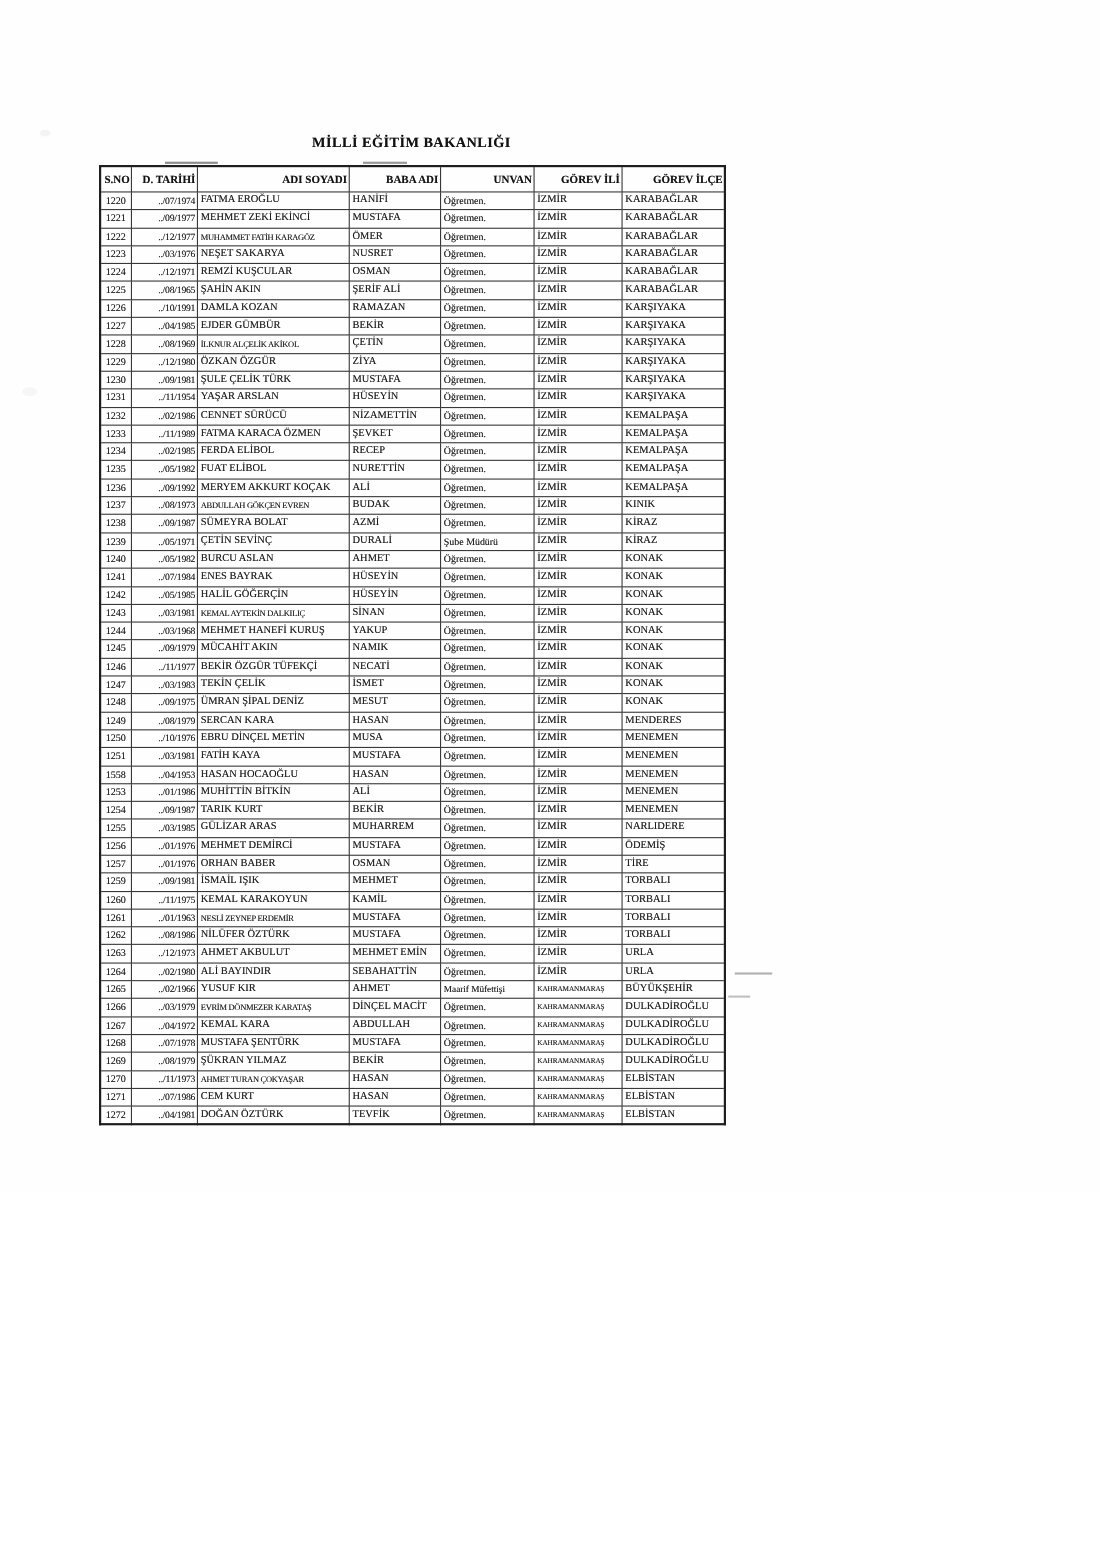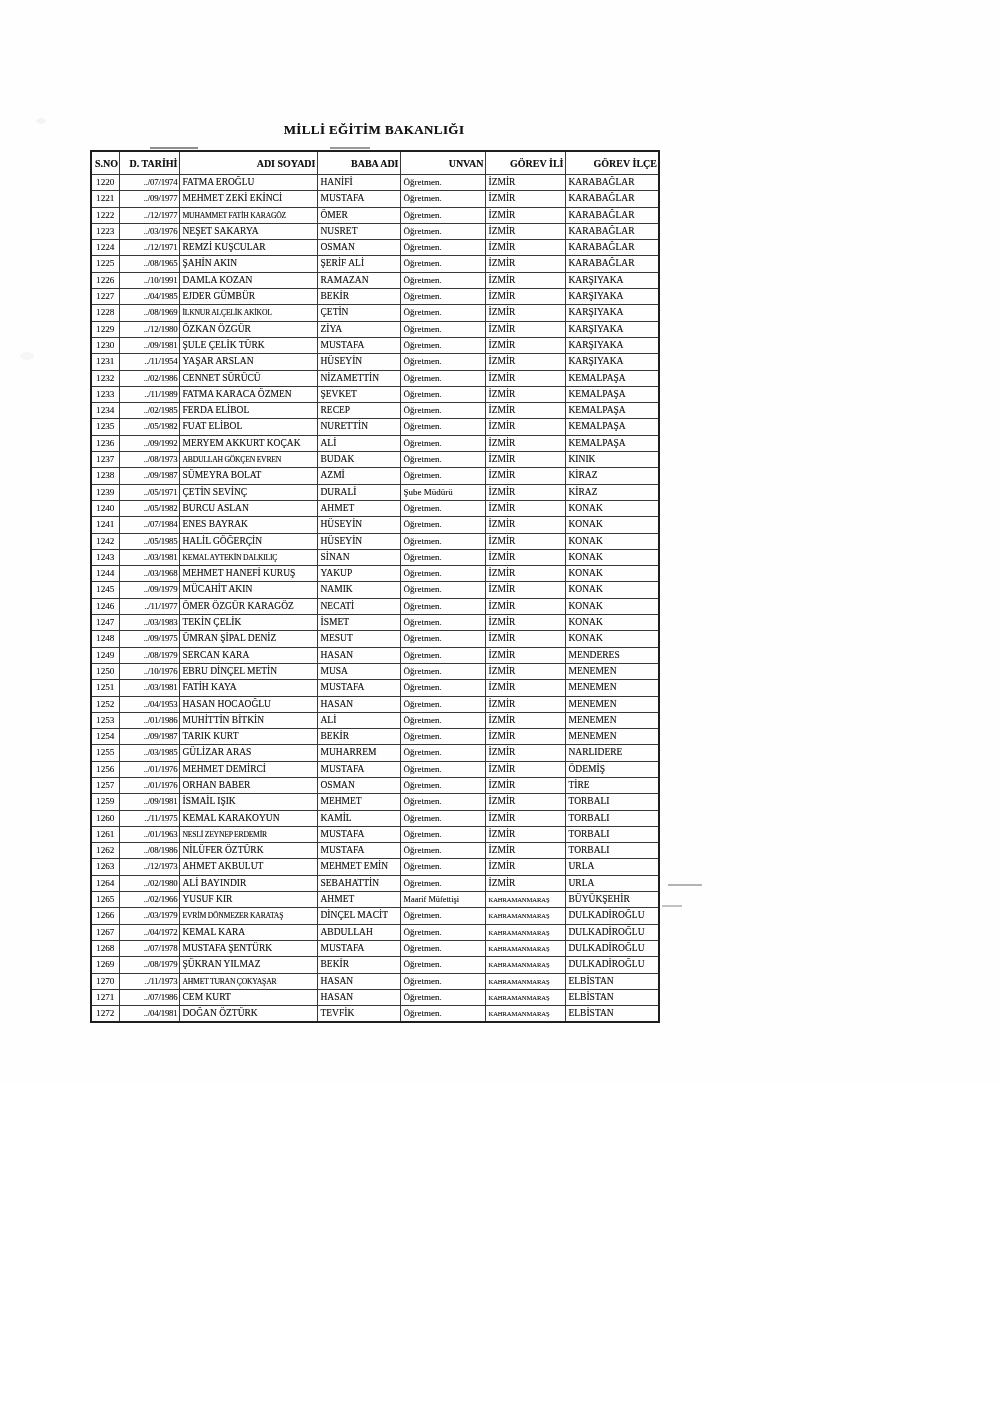--- a/index.html
+++ b/index.html
@@ -333,21 +333,21 @@
           <td class="col-birth-date">../09/1979</td>
           <td class="col-name">MÜCAHİT AKIN</td>
           <td class="col-father-name">NAMIK</td>
           <td class="col-title">Öğretmen.</td>
           <td class="col-province">İZMİR</td>
           <td class="col-district">KONAK</td>
         </tr>
         <tr>
           <td class="col-sno">1246</td>
           <td class="col-birth-date">../11/1977</td>
-          <td class="col-name">ÖMER ÖZGÜR KARAGÖZ</td>
+          <td class="col-name">BEKİR ÖZGÜR TÜFEKÇİ</td>
           <td class="col-father-name">NECATİ</td>
           <td class="col-title">Öğretmen.</td>
           <td class="col-province">İZMİR</td>
           <td class="col-district">KONAK</td>
         </tr>
         <tr>
           <td class="col-sno">1247</td>
           <td class="col-birth-date">../03/1983</td>
           <td class="col-name">TEKİN ÇELİK</td>
           <td class="col-father-name">İSMET</td>
@@ -385,21 +385,21 @@
         <tr>
           <td class="col-sno">1251</td>
           <td class="col-birth-date">../03/1981</td>
           <td class="col-name">FATİH KAYA</td>
           <td class="col-father-name">MUSTAFA</td>
           <td class="col-title">Öğretmen.</td>
           <td class="col-province">İZMİR</td>
           <td class="col-district">MENEMEN</td>
         </tr>
         <tr>
-          <td class="col-sno">1252</td>
+          <td class="col-sno">1558</td>
           <td class="col-birth-date">../04/1953</td>
           <td class="col-name">HASAN HOCAOĞLU</td>
           <td class="col-father-name">HASAN</td>
           <td class="col-title">Öğretmen.</td>
           <td class="col-province">İZMİR</td>
           <td class="col-district">MENEMEN</td>
         </tr>
         <tr>
           <td class="col-sno">1253</td>
           <td class="col-birth-date">../01/1986</td>

